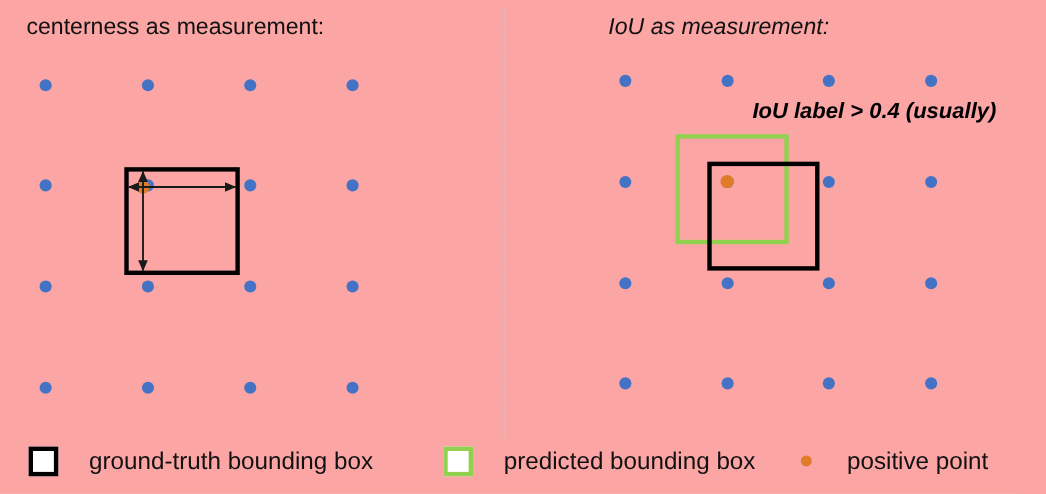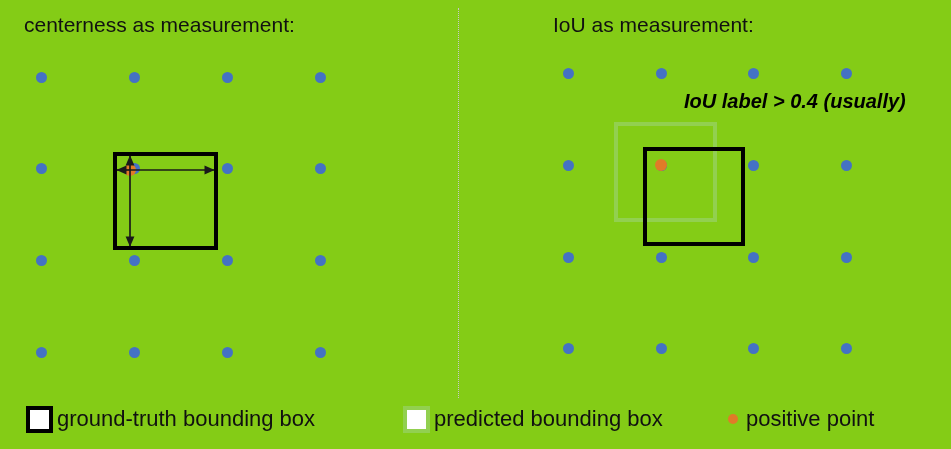--- a/index.html
+++ b/index.html
@@ -4,35 +4,35 @@
 <style>
   html, body {
     margin: 0;
     padding: 0;
     background: #ffffff;
   }
   #stage {
     position: relative;
     width: 951px;
     height: 449px;
-    background: #84cc16;
+    background: #fca5a5;
     font-family: "Liberation Sans", sans-serif;
     overflow: hidden;
   }
 
   .panel-title {
     position: absolute;
     font-size: 21px;
     line-height: 26px;
     color: #111111;
     font-weight: 400;
     white-space: nowrap;
   }
   #title-left  { left: 24px;  top: 12px; }
-  #title-right { left: 553px; top: 12px; }
+  #title-right { left: 553px; top: 12px; font-style: italic; }
 
   .panel-label {
     position: absolute;
     font-size: 20px;
     line-height: 24px;
     font-weight: 700;
     color: #000000;
     white-space: nowrap;
   }
   #label-left  { left: 133px; top: 89px; }
@@ -120,21 +120,21 @@
     height: 10px;
     border-radius: 50%;
     background: #E07B28;
     margin-left: 4px;
     margin-right: 4px;
   }
   .legend-text {
     font-size: 22px;
     line-height: 26px;
     color: #111111;
-    margin-left: 4px;
+    margin-left: 28px;
     white-space: nowrap;
   }
 </style>
 </head>
 <body>
 
 <div id="stage">
 
   <div id="title-left" class="panel-title">centerness as measurement:</div>
 

